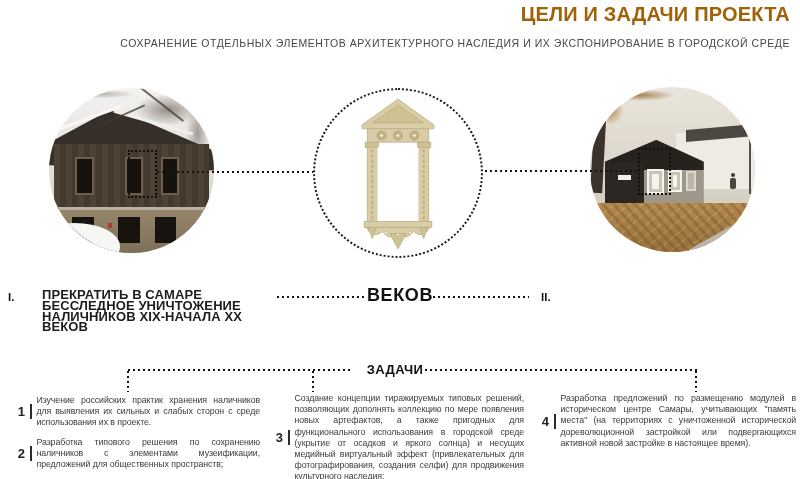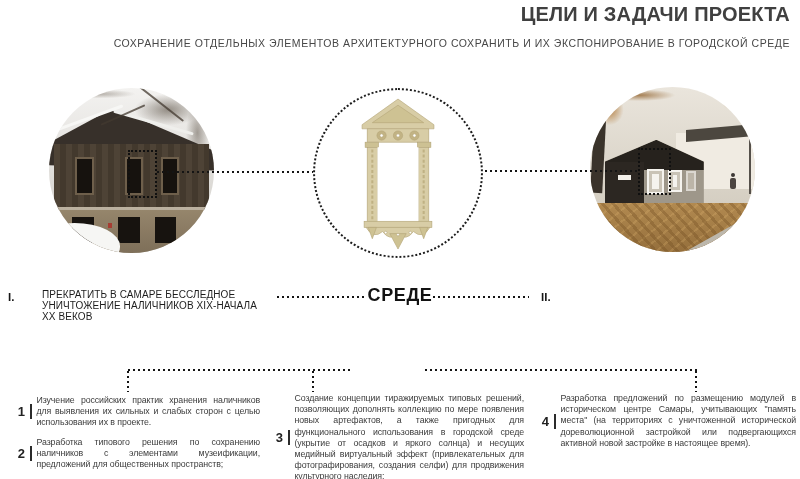--- a/index.html
+++ b/index.html
@@ -3,21 +3,21 @@
 <meta charset="utf-8">
 <style>
   * { margin:0; padding:0; box-sizing:border-box; }
   html,body { background:#ffffff; }
   .page {
     position:relative; width:800px; height:479px; background:#fff;
     font-family:"Liberation Sans", sans-serif; color:#1a1a1a; overflow:hidden;
   }
   
   .title { position:absolute; top:3px; right:10px; font-size:20px; font-weight:800;
-           letter-spacing:.2px; color:#404040; white-space:nowrap; }
+           letter-spacing:.2px; color:#a16207; white-space:nowrap; }
   .subtitle { position:absolute; top:37px; right:10px; font-size:10.5px; letter-spacing:.55px;
               color:#474747; white-space:nowrap; }
   
   .dot-h { position:absolute; height:2px;
            background-image:repeating-linear-gradient(90deg,#141414 0 2px,transparent 2px 5px); }
   .dot-v { position:absolute; width:2px;
            background-image:repeating-linear-gradient(180deg,#141414 0 2px,transparent 2px 5px); }
   .hl-rect { position:absolute; border:2px dotted #101010; background:transparent; z-index:6; }
   
   .circle { position:absolute; border-radius:50%; overflow:hidden; }
@@ -70,41 +70,41 @@
       background:linear-gradient(#b28a50,#956f3c); }
   .rp-leaves { left:0; bottom:0; width:100%; height:30%; opacity:.6;
       background:repeating-linear-gradient(48deg, rgba(110,76,32,.5) 0 3px, transparent 3px 8px),
                  repeating-linear-gradient(-40deg, rgba(230,190,120,.35) 0 2px, transparent 2px 9px); }
   .rp-path { left:48%; bottom:0; width:52%; height:24%;
       clip-path:polygon(18% 100%, 100% 0, 100% 100%); background:#bcb7ac; }
   .rp-person-head { left:85.5%; top:52%; width:4px; height:4px; border-radius:50%; background:#3d3835; }
   .rp-person-body { left:85%; top:55%; width:6px; height:11px; border-radius:2px; background:#4b4440; }
   
   .numeral { position:absolute; font-size:11.5px; font-weight:800; color:#161616; }
-  .goal-text { position:absolute; width:224px; font-size:10px; font-weight:400;
+  .goal-text { position:absolute; width:224px; font-size:13px; font-weight:700;
                line-height:10.8px; color:#1d1d1d; letter-spacing:.1px; }
   .goals-label { position:absolute; left:330px; top:285px; width:140px; text-align:center;
                  font-size:18px; font-weight:800; letter-spacing:.6px; color:#121212; }
   
   .tasks-label { position:absolute; left:320px; top:362px; width:150px; text-align:center;
                  font-size:13px; font-weight:800; letter-spacing:.4px; color:#121212; }
   .task-col { position:absolute; }
   .task { display:flex; align-items:center; gap:5px; margin-bottom:8px; }
   .task-num { flex:0 0 13px; text-align:right; font-size:13px; font-weight:800; color:#222; }
   .task-bar { flex:0 0 1.5px; height:15px; background:#2b2b2b; }
   .task p { flex:1; margin:0; font-size:8.8px; line-height:11.2px; color:#3c3c3c;
             text-align:justify; letter-spacing:-.1px; }
 </style>
 </head>
 <body>
 
 <div class="page">
 
   <div class="title">ЦЕЛИ И ЗАДАЧИ ПРОЕКТА</div>
-  <div class="subtitle">СОХРАНЕНИЕ ОТДЕЛЬНЫХ ЭЛЕМЕНТОВ АРХИТЕКТУРНОГО СОХРАНИТЬ И ИХ ЭКСПОНИРОВАНИЕ В ГОРОДСКОЙ СРЕДЕ</div>
+  <div class="subtitle">СОХРАНЕНИЕ ОТДЕЛЬНЫХ ЭЛЕМЕНТОВ АРХИТЕКТУРНОГО НАСЛЕДИЯ И ИХ ЭКСПОНИРОВАНИЕ В ГОРОДСКОЙ СРЕДЕ</div>
 
   <div class="circle c-left">
     <div class="layer lp-sky"></div>
     <div class="layer lp-trees"></div>
     <div class="layer lp-roof"></div>
     <div class="layer lp-snowline"></div>
     <div class="layer lp-snowline2"></div>
     <div class="layer lp-facade"></div>
     <div class="layer lp-win" style="left:16%;"></div>
     <div class="layer lp-win" style="left:46%;"></div>
@@ -175,35 +175,36 @@
   </div>
 
   <div class="hl-rect" style="left:128px;top:150px;width:29px;height:48px;"></div>
   <div class="hl-rect" style="left:638px;top:148px;width:33px;height:47px;"></div>
   <div class="dot-h" style="left:157px;top:171px;width:156px;z-index:5;"></div>
   <div class="dot-h" style="left:485px;top:170px;width:153px;z-index:5;"></div>
 
   <div class="numeral" style="left:8px;top:291px;">I.</div>
   <div class="goal-text" style="left:42px;top:290px;">ПРЕКРАТИТЬ В САМАРЕ БЕССЛЕДНОЕ УНИЧТОЖЕНИЕ НАЛИЧНИКОВ XIX-НАЧАЛА XX ВЕКОВ</div>
   <div class="dot-h" style="left:277px;top:296px;width:90px;"></div>
-  <div class="goals-label">СРЕДЕ</div>
+  <div class="goals-label">ВЕКОВ</div>
   <div class="dot-h" style="left:433px;top:296px;width:96px;"></div>
   <div class="numeral" style="left:541px;top:291px;">II.</div>
 
+  <div class="tasks-label">ЗАДАЧИ</div>
   <div class="dot-h" style="left:128px;top:369px;width:222px;"></div>
   <div class="dot-h" style="left:425px;top:369px;width:272px;"></div>
   <div class="dot-v" style="left:127px;top:371px;height:21px;"></div>
   <div class="dot-v" style="left:312px;top:371px;height:21px;"></div>
   <div class="dot-v" style="left:695px;top:371px;height:21px;"></div>
 
   <div class="task-col" style="left:12px;top:395px;width:248px;">
     <div class="task">
       <div class="task-num">1</div>
       <div class="task-bar"></div>
-      <p>Изучение российских практик хранения наличников для выявления их сильных и слабых сторон с целью использования их в проекте.</p>
+      <p>Изучение российских практик хранения наличников для выявления их сильных и слабых сторон с среде использования их в проекте.</p>
     </div>
     <div class="task">
       <div class="task-num">2</div>
       <div class="task-bar"></div>
       <p>Разработка типового решения по сохранению наличников с элементами музеификации, предложений для общественных пространств;</p>
     </div>
   </div>
   <div class="task-col" style="left:270px;top:393px;width:254px;">
     <div class="task">
       <div class="task-num">3</div>

